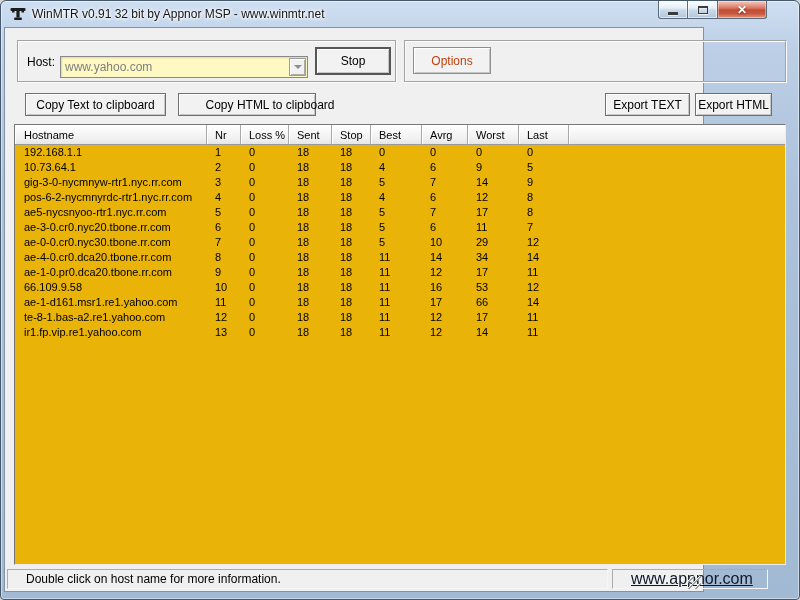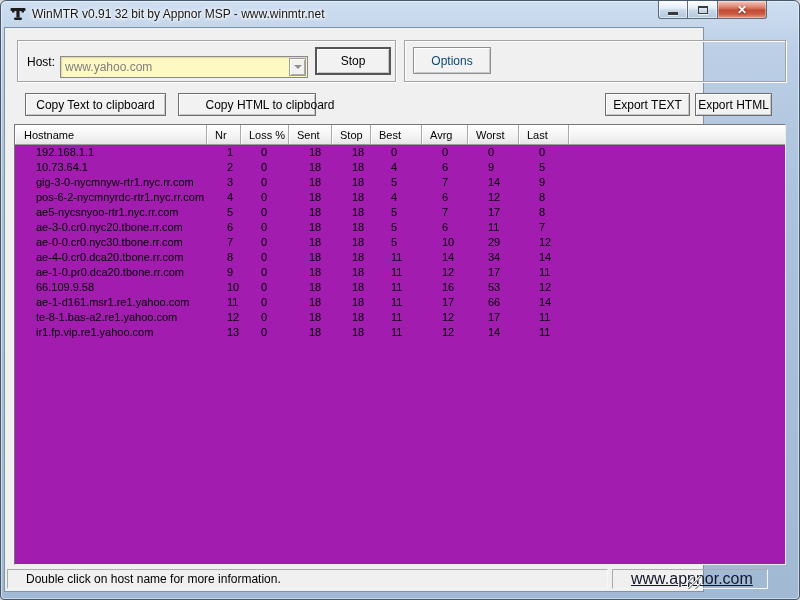--- a/index.html
+++ b/index.html
@@ -66,21 +66,21 @@
   }
   .combo-arrow{width:0;height:0;border-left:4px solid transparent;border-right:4px solid transparent;border-top:4px solid #8f8f8f;}
   
   .btn{
     position:absolute;background:#f2f2f2;border:1px solid #6f6f6f;
     box-shadow:inset 1px 1px 0 #ffffff,inset -1px -1px 0 #c6c6c6;
     font-size:12px;color:#000;display:flex;align-items:center;justify-content:center;
     white-space:nowrap;cursor:default;
   }
   .btn.default{border:2px solid #565656;box-shadow:inset 1px 1px 0 #ffffff,inset -1px -1px 0 #c6c6c6;}
-  .btn.disabled{color:#0c4a6e;border-color:#8f8f8f;}
+  .btn.disabled{color:#c2410c;border-color:#8f8f8f;}
   .btn-stop{left:310px;top:19px;width:76px;height:28px;}
   .btn-options{left:408px;top:19px;width:78px;height:27px;}
   .btn-exit{left:692px;top:19px;width:75px;height:27px;}
   .btn-copytext{left:20px;top:65px;width:141px;height:23px;}
   .btn-copyhtml{left:173px;top:65px;width:138px;height:23px;padding-left:46px;}
   .btn-exporttext{left:600px;top:65px;width:85px;height:23px;}
   .btn-exporthtml{left:690px;top:65px;width:77px;height:23px;}
   
   .listview{
     position:absolute;left:9px;top:96px;width:772px;height:441px;
@@ -89,21 +89,21 @@
   }
   .lv-header{display:flex;height:20px;}
   .hcell{
     height:20px;background:linear-gradient(180deg,#ffffff 0%,#f1f1f1 70%,#e6e6e6 100%);
     border-right:1px solid #a9a9a9;border-bottom:1px solid #9a9a9a;
     box-shadow:inset 1px 1px 0 #ffffff;
     font-size:11px;color:#000;display:flex;align-items:center;
     padding-left:8px;white-space:nowrap;overflow:hidden;flex:0 0 auto;
   }
   .hcell.hfill{flex:1 1 auto;border-right:none;}
-  .lv-body{position:absolute;left:0;top:20px;right:0;bottom:0;background:#a21caf;padding-left:12px;}
+  .lv-body{position:absolute;left:0;top:20px;right:0;bottom:0;background:#eab308;}
   .trow{display:flex;height:15px;}
   .tcell{
     font-size:11px;color:#000;line-height:15px;white-space:nowrap;overflow:hidden;
     padding-left:8px;flex:0 0 auto;
   }
   .c0{width:192px;padding-left:9px;}
   .c1{width:34px;}
   .c2{width:48px;}
   .c3{width:43px;}
   .c4{width:39px;}

